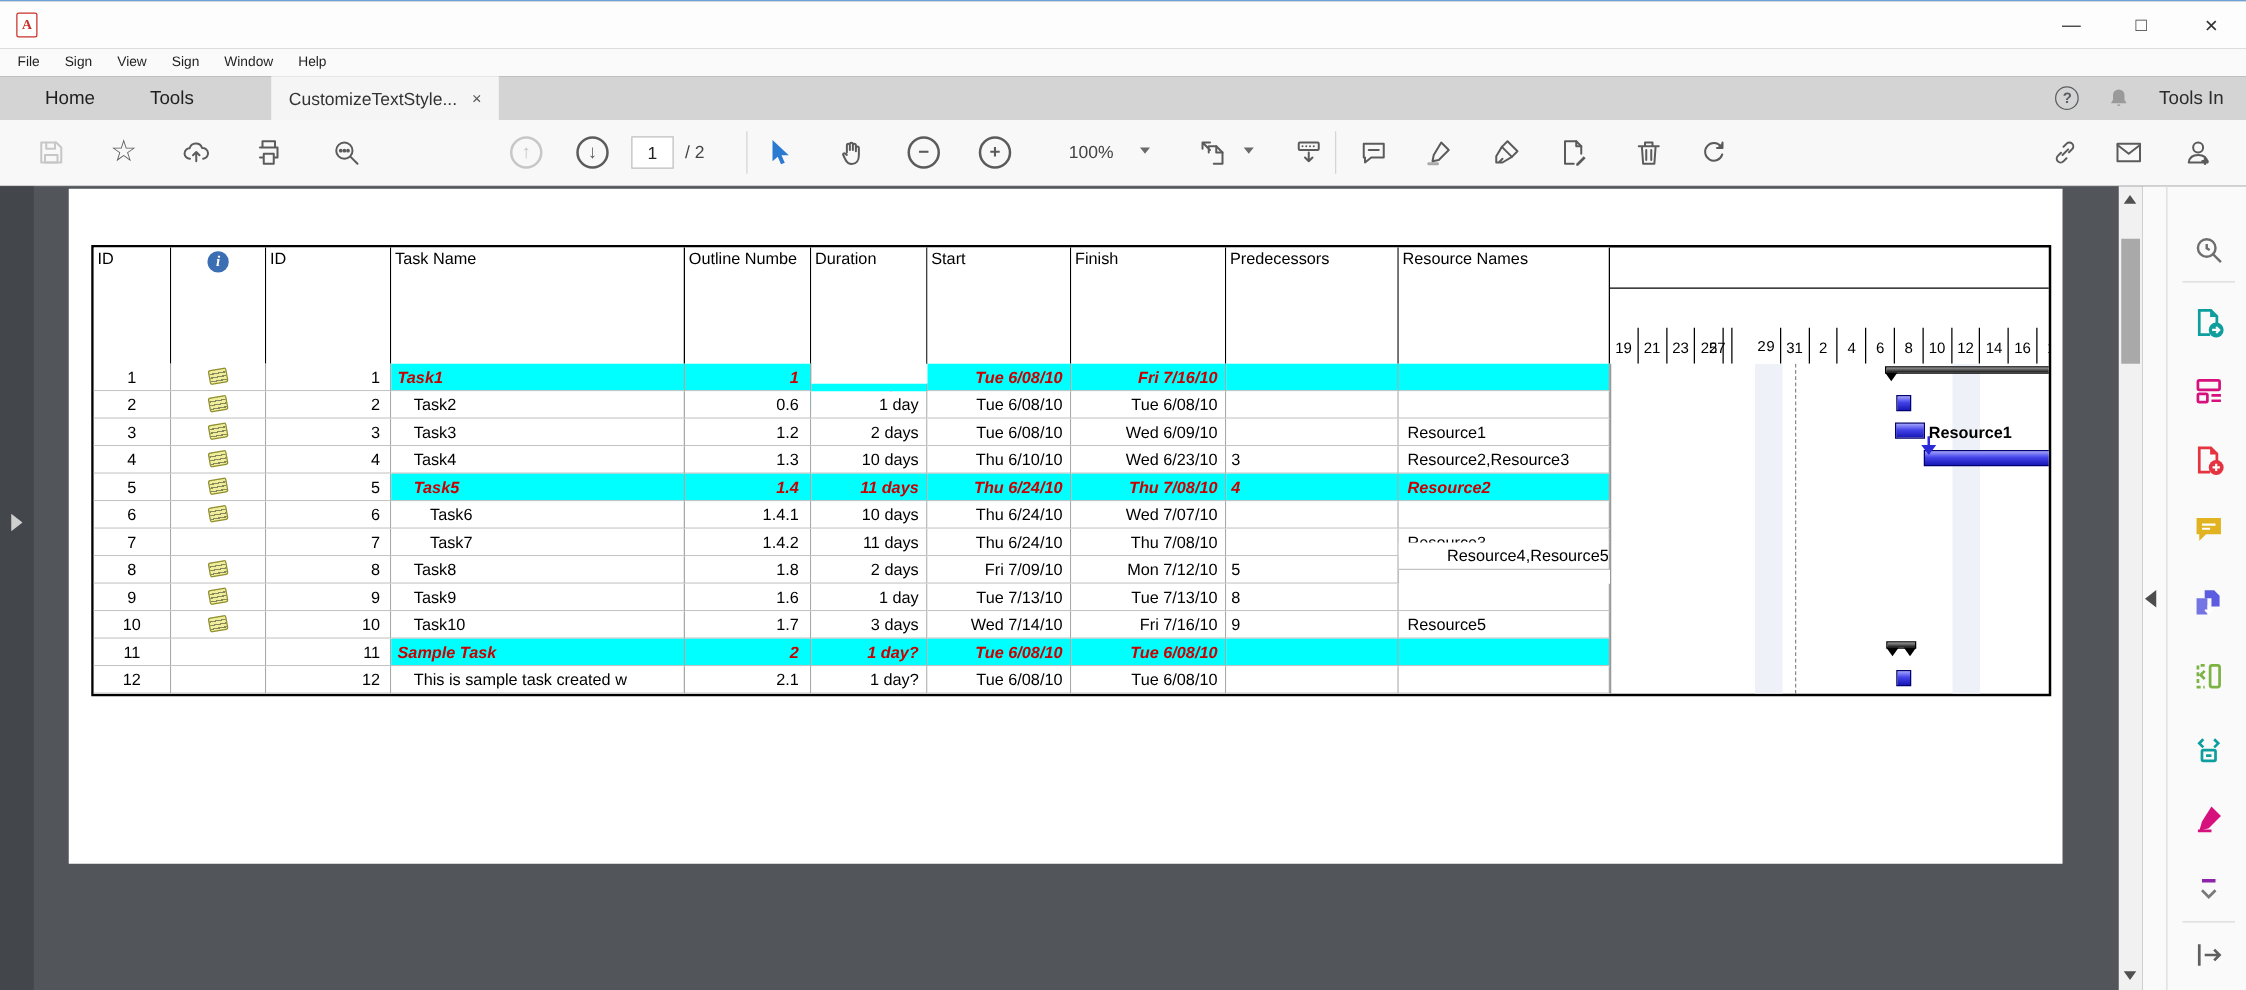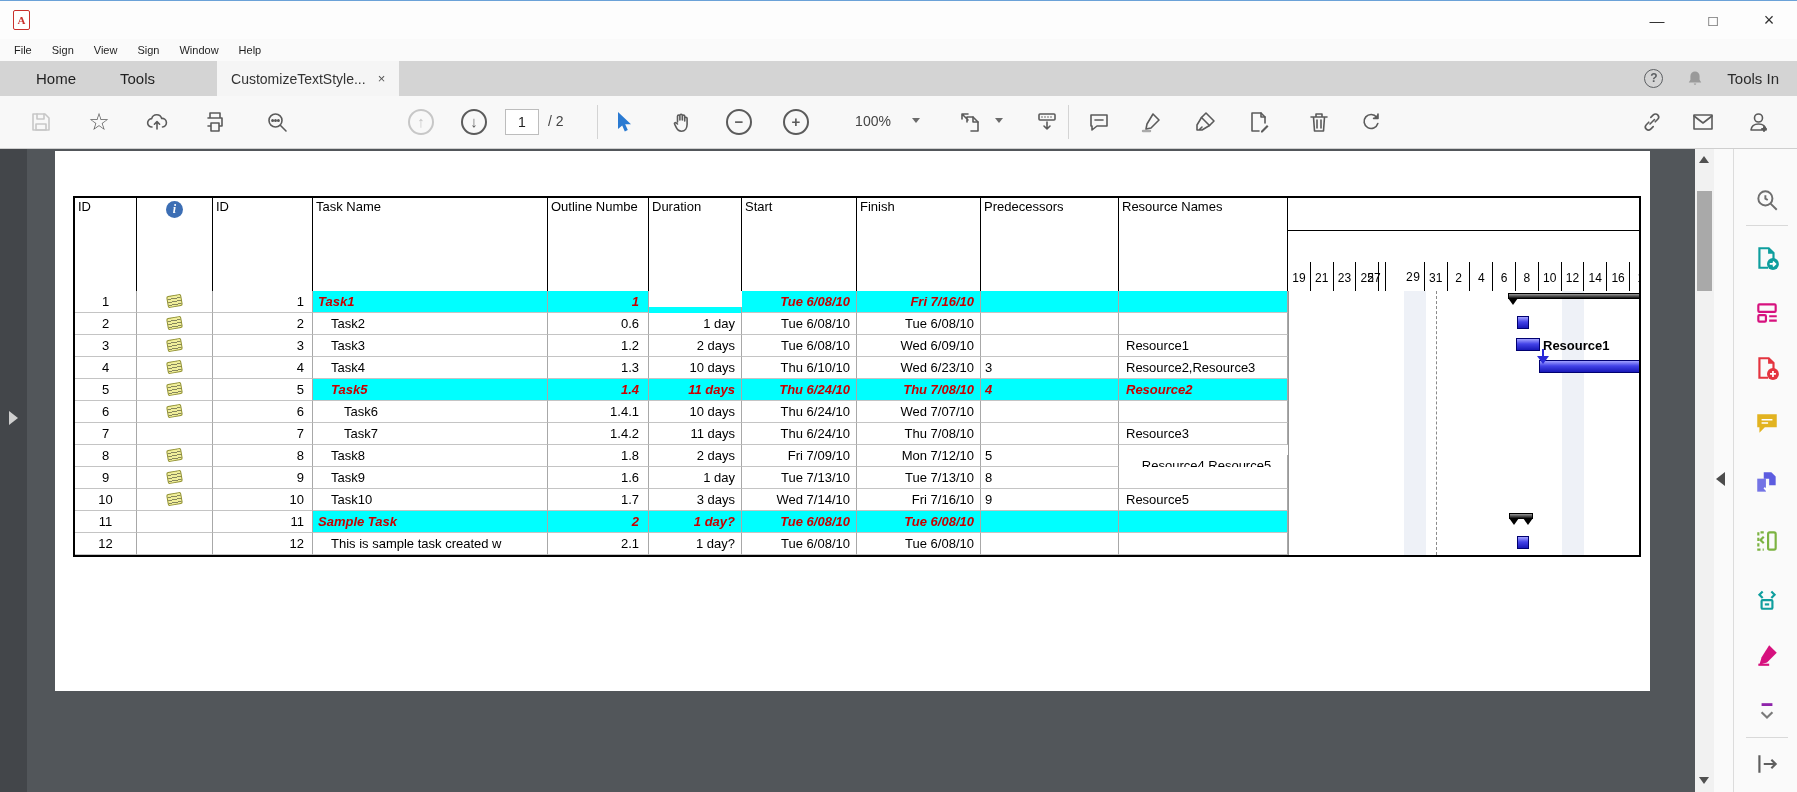--- a/index.html
+++ b/index.html
@@ -360,21 +360,21 @@
           <div class="bcell" style="left: 82px; top: 294px; width: 76px; text-align: center;">
             <div class="note-ico"></div>
           </div>
           <div class="bcell" style="left: 158px; top: 294px; width: 100px; text-align: right; padding-right: 8px;">8</div>
           <div class="bcell" style="left: 258px; top: 294px; width: 235px; text-align: left; padding-left: 18px;">Task8</div>
           <div class="bcell" style="left: 493px; top: 294px; width: 101px; text-align: right; padding-right: 9px;">1.8</div>
           <div class="bcell" style="left: 594px; top: 294px; width: 93px; text-align: right; padding-right: 6px;">2 days</div>
           <div class="bcell" style="left: 687px; top: 294px; width: 115px; text-align: right; padding-right: 6px;">Fri 7/09/10</div>
           <div class="bcell" style="left: 802px; top: 294px; width: 124px; text-align: right; padding-right: 6px;">Mon 7/12/10</div>
           <div class="bcell" style="left: 926px; top: 294px; width: 138px; text-align: left; padding-left: 4px;">5</div>
-          <div class="bcell" style="left: 1064px; top: 304px; width: 169px; text-align: center; padding-left: 7px;">Resource4,Resource5</div>
+          <div class="bcell" style="left: 1064px; top: 283px; width: 169px; text-align: right; padding-left: 7px;">Resource4,Resource5</div>
           <div class="bcell" style="left: 20px; top: 316px; width: 62px; text-align: center;">9</div>
           <div class="bcell" style="left: 82px; top: 316px; width: 76px; text-align: center;">
             <div class="note-ico"></div>
           </div>
           <div class="bcell" style="left: 158px; top: 316px; width: 100px; text-align: right; padding-right: 8px;">9</div>
           <div class="bcell" style="left: 258px; top: 316px; width: 235px; text-align: left; padding-left: 18px;">Task9</div>
           <div class="bcell" style="left: 493px; top: 316px; width: 101px; text-align: right; padding-right: 9px;">1.6</div>
           <div class="bcell" style="left: 594px; top: 316px; width: 93px; text-align: right; padding-right: 6px;">1 day</div>
           <div class="bcell" style="left: 687px; top: 316px; width: 115px; text-align: right; padding-right: 6px;">Tue 7/13/10</div>
           <div class="bcell" style="left: 802px; top: 316px; width: 124px; text-align: right; padding-right: 6px;">Tue 7/13/10</div>

